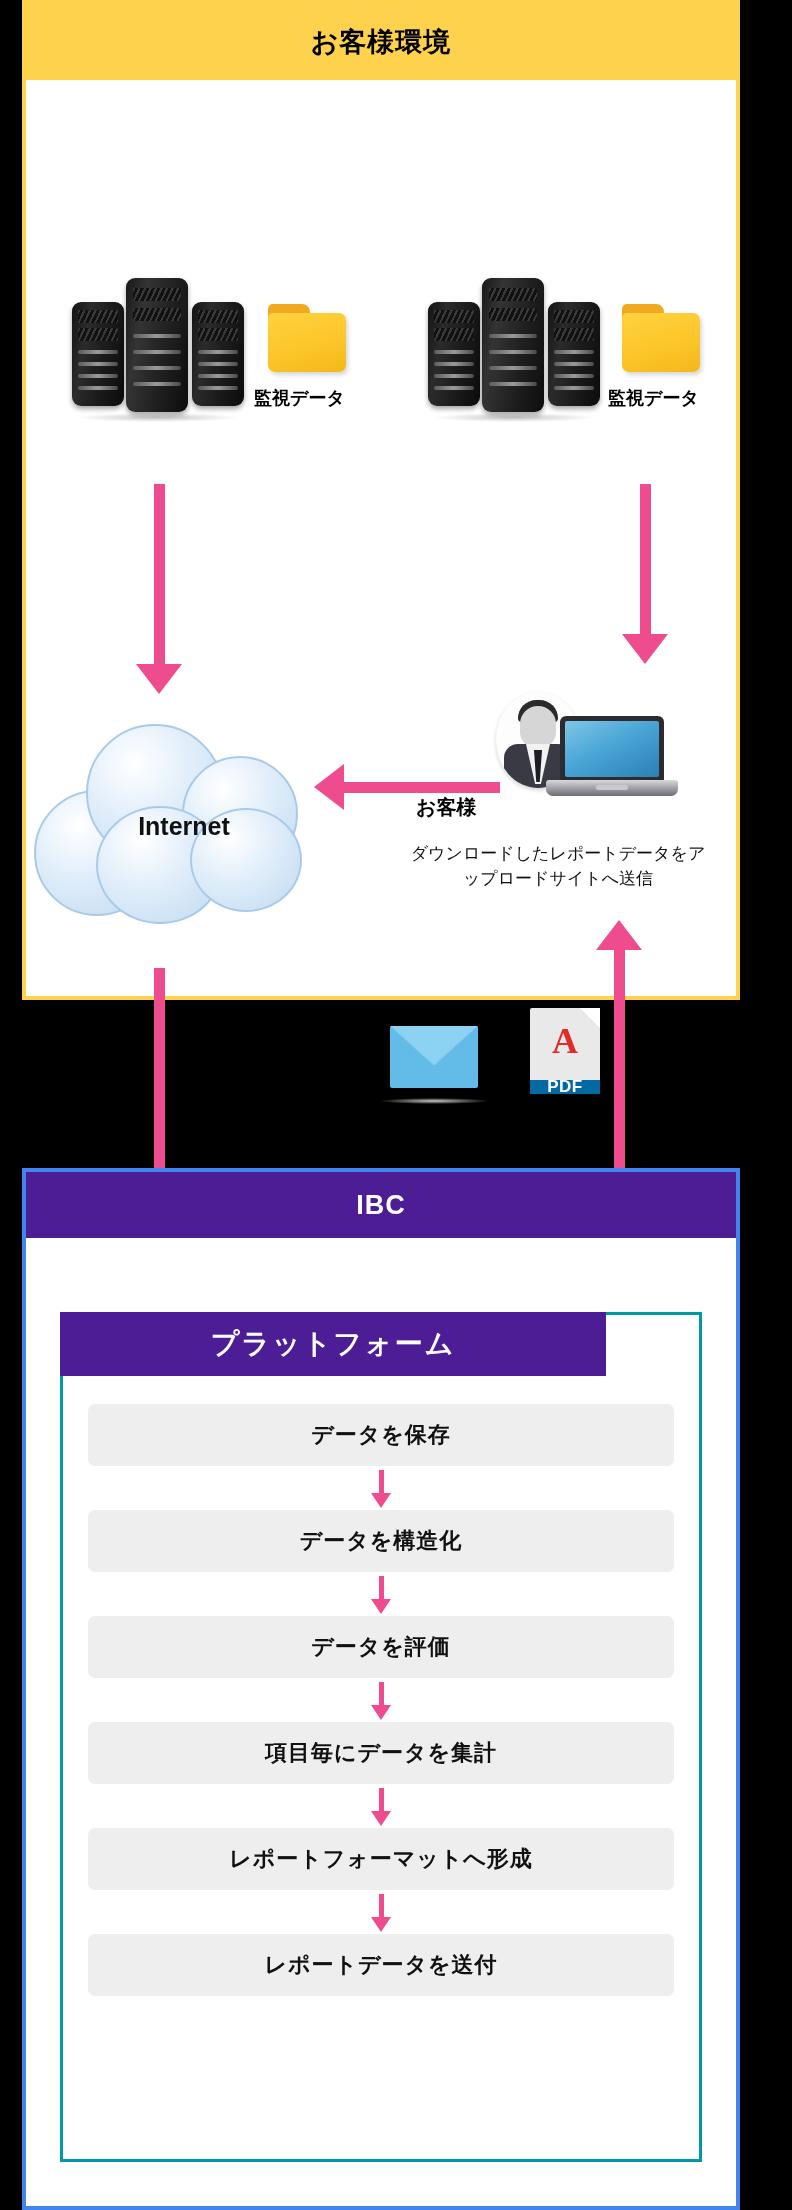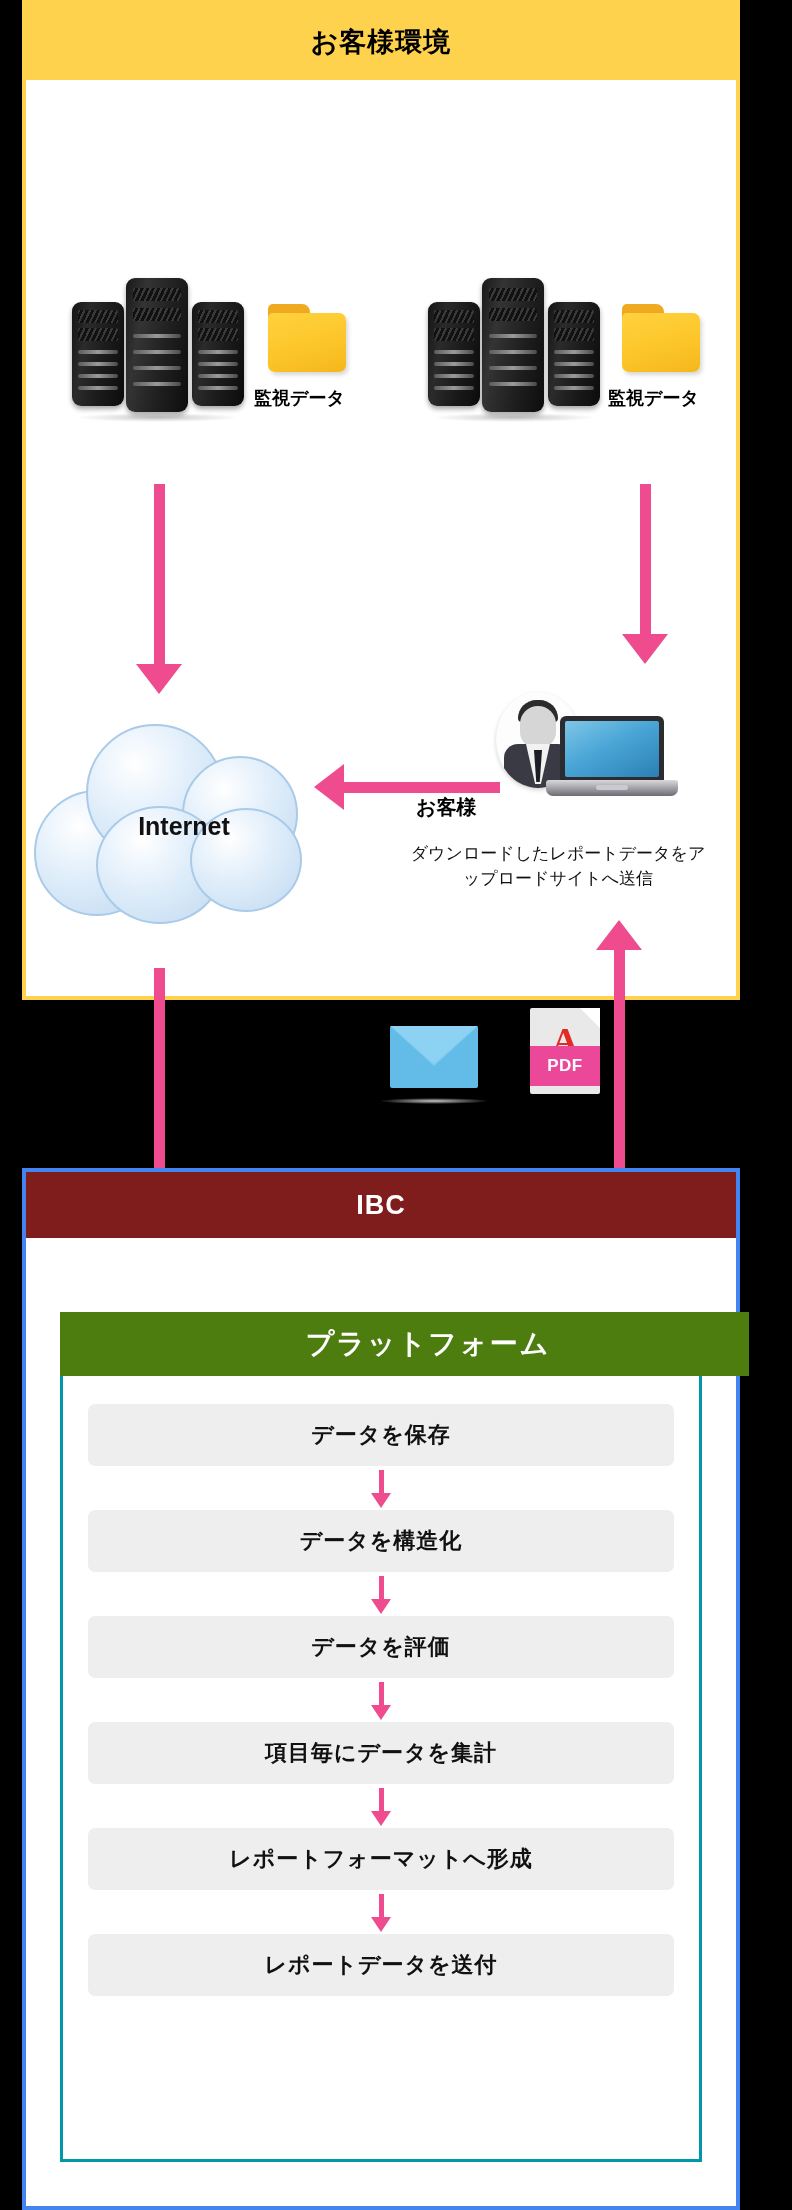--- a/index.html
+++ b/index.html
@@ -110,40 +110,40 @@
     border-left:44px solid transparent;border-right:44px solid transparent;border-top:40px solid #7ecbf0;}
   .env-f2{position:absolute;left:1px;top:0;width:0;height:0;
     border-left:43px solid transparent;border-right:43px solid transparent;border-top:38px solid #8ed2f3;}
   .env-sh{position:absolute;left:380px;top:1098px;width:108px;height:6px;border-radius:50%;
     background:radial-gradient(ellipse at center,rgba(210,210,215,.95),rgba(0,0,0,0) 72%);}
 
   .pdf{position:absolute;left:530px;top:1008px;width:70px;height:86px;}
   .pdf-page{position:absolute;inset:0;background:#e9e9e9;border-radius:2px;}
   .pdf-fold{position:absolute;right:0;top:0;width:0;height:0;
     border-left:20px solid transparent;border-top:20px solid #ffffff;}
-  .pdf-band{position:absolute;left:0;bottom:8px;width:100%;height:40px;background:#ec4899;
+  .pdf-band{position:absolute;left:0;bottom:0;width:100%;height:14px;background:#0369a1;
     display:flex;align-items:center;justify-content:center;
     color:#fff;font-weight:bold;font-size:17px;letter-spacing:.5px;}
   .pdf-a{position:absolute;left:50%;margin-left:-16px;top:16px;width:32px;height:34px;
     color:#e02b27;font-size:36px;line-height:34px;text-align:center;font-weight:bold;
     font-family:"Liberation Serif",serif;}
 
   
   .ibc-panel{
     position:absolute;left:22px;top:1168px;width:718px;height:1042px;
     background:#ffffff;border:4px solid #4285f0;box-sizing:border-box;
   }
-  .ibc-header{position:absolute;left:0;top:0;width:100%;height:66px;background:#7f1d1d;
+  .ibc-header{position:absolute;left:0;top:0;width:100%;height:66px;background:#4c1d95;
     display:flex;align-items:center;justify-content:center;
     color:#fff;font-weight:bold;font-size:27px;letter-spacing:1px;}
   .plat-box{position:absolute;left:34px;top:140px;width:642px;height:850px;
     border:3px solid #0097a7;box-sizing:border-box;background:#fff;}
-  .plat-header{position:absolute;left:34px;top:140px;width:642px;height:64px;background:#4d7c0f;
+  .plat-header{position:absolute;left:34px;top:140px;width:546px;height:64px;background:#4c1d95;
     display:flex;align-items:center;justify-content:center;
-    color:#fff;font-weight:bold;font-size:28px;letter-spacing:2px;z-index:3;padding-left:47px;}
+    color:#fff;font-weight:bold;font-size:28px;letter-spacing:2px;z-index:3;}
 
   .steps{position:absolute;left:62px;top:232px;width:586px;z-index:4;}
   .step{width:100%;height:62px;background:#eeeeee;border-radius:7px;
     display:flex;align-items:center;justify-content:center;
     font-size:22px;font-weight:bold;color:#111;letter-spacing:1px;}
   .step-arrow{height:44px;position:relative;}
   .step-arrow .sa-shaft{position:absolute;left:50%;margin-left:-2.5px;top:4px;width:5px;height:26px;
     background:#ee4c8e;}
   .step-arrow .sa-head{position:absolute;left:50%;margin-left:-10px;top:27px;width:0;height:0;
     border-left:10px solid transparent;border-right:10px solid transparent;border-top:15px solid #ee4c8e;}

